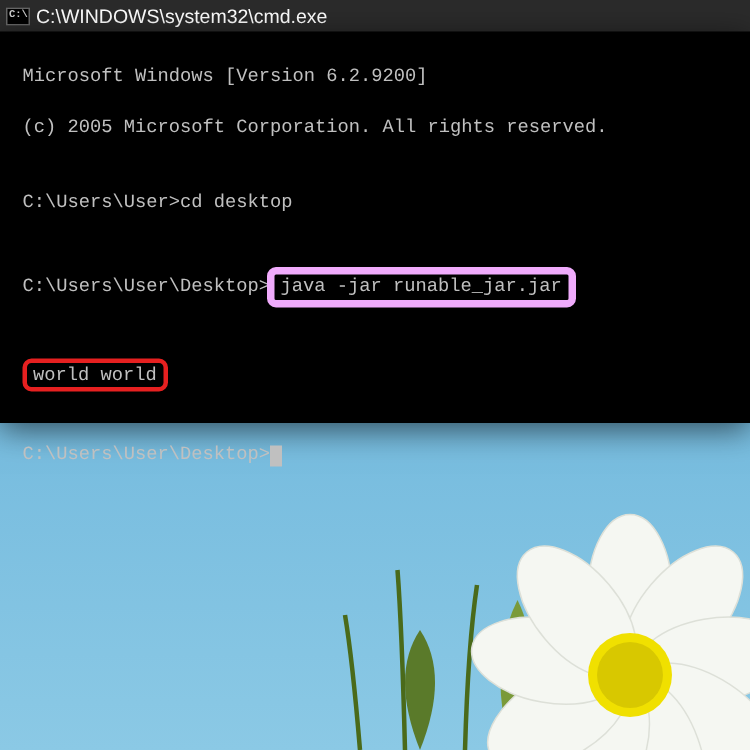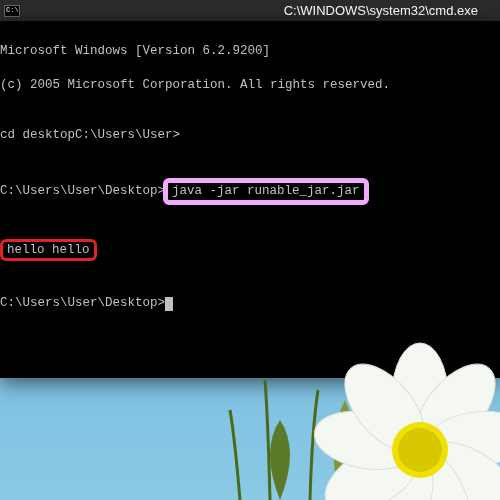--- a/index.html
+++ b/index.html
@@ -43,31 +43,31 @@
       margin-right: 4px;
     }
     .titlebar-icon-text {
       color: #ccc;
       font-size: 7px;
       font-weight: bold;
       line-height: 1;
     }
     .titlebar-text {
       flex: 1;
-      text-align: right;
+      text-align: left;
       color: #fff;
       font-family: 'Segoe UI', sans-serif;
       font-size: 13px;
       padding-right: 18px;
     }
     .terminal {
       background: #000;
       width: 100%;
-      height: 356px;
-      padding: 4px 0;
+      height: 260px;
+      padding: 4px 15px;
       color: #c0c0c0;
       font-size: 12.5px;
       line-height: 1.35;
       white-space: pre;
       position: relative;
       box-shadow: 0 4px 20px rgba(0,0,0,0.6);
     }
     .line {
       display: block;
     }
@@ -129,25 +129,25 @@
   <div class="titlebar-icon">
     <span class="titlebar-icon-text">C:\</span>
   </div>
   <div class="titlebar-text">C:\WINDOWS\system32\cmd.exe</div>
 </div>
 
 <div class="terminal">
 <span class="line">Microsoft Windows [Version 6.2.9200]</span>
 <span class="line">(c) 2005 Microsoft Corporation. All rights reserved.</span>
 <span class="line"></span>
-<span class="prompt-line"><span>cd desktop</span><span>C:\Users\User&gt;</span></span>
+<span class="prompt-line"><span>C:\Users\User&gt;</span><span>cd desktop</span></span>
 <span class="line"></span>
 <span class="prompt-line"><span>C:\Users\User\Desktop&gt;</span><span class="highlight-box"><span>java -jar runable_jar.jar</span></span></span>
 <span class="line"></span>
-<span class="prompt-line"><span class="highlight-box2"><span>hello hello</span></span></span>
+<span class="prompt-line"><span class="highlight-box2"><span>world world</span></span></span>
 <span class="line"></span>
 <span class="prompt-line"><span>C:\Users\User\Desktop&gt;</span><span class="cursor"></span></span>
 </div>
 
 <svg class="desktop-bg" viewBox="0 0 500 180">
   <path class="grass" d="M 240 180 Q 235 120 230 90"></path>
   <path class="grass" d="M 270 180 Q 268 100 265 60"></path>
   <path class="grass" d="M 310 180 Q 312 110 318 70"></path>
   <path class="leaf" d="M 280 180 Q 260 130 280 100 Q 300 130 280 180 Z"></path>
   <path class="leaf2" d="M 340 180 Q 325 120 345 80 Q 365 120 340 180 Z"></path>

